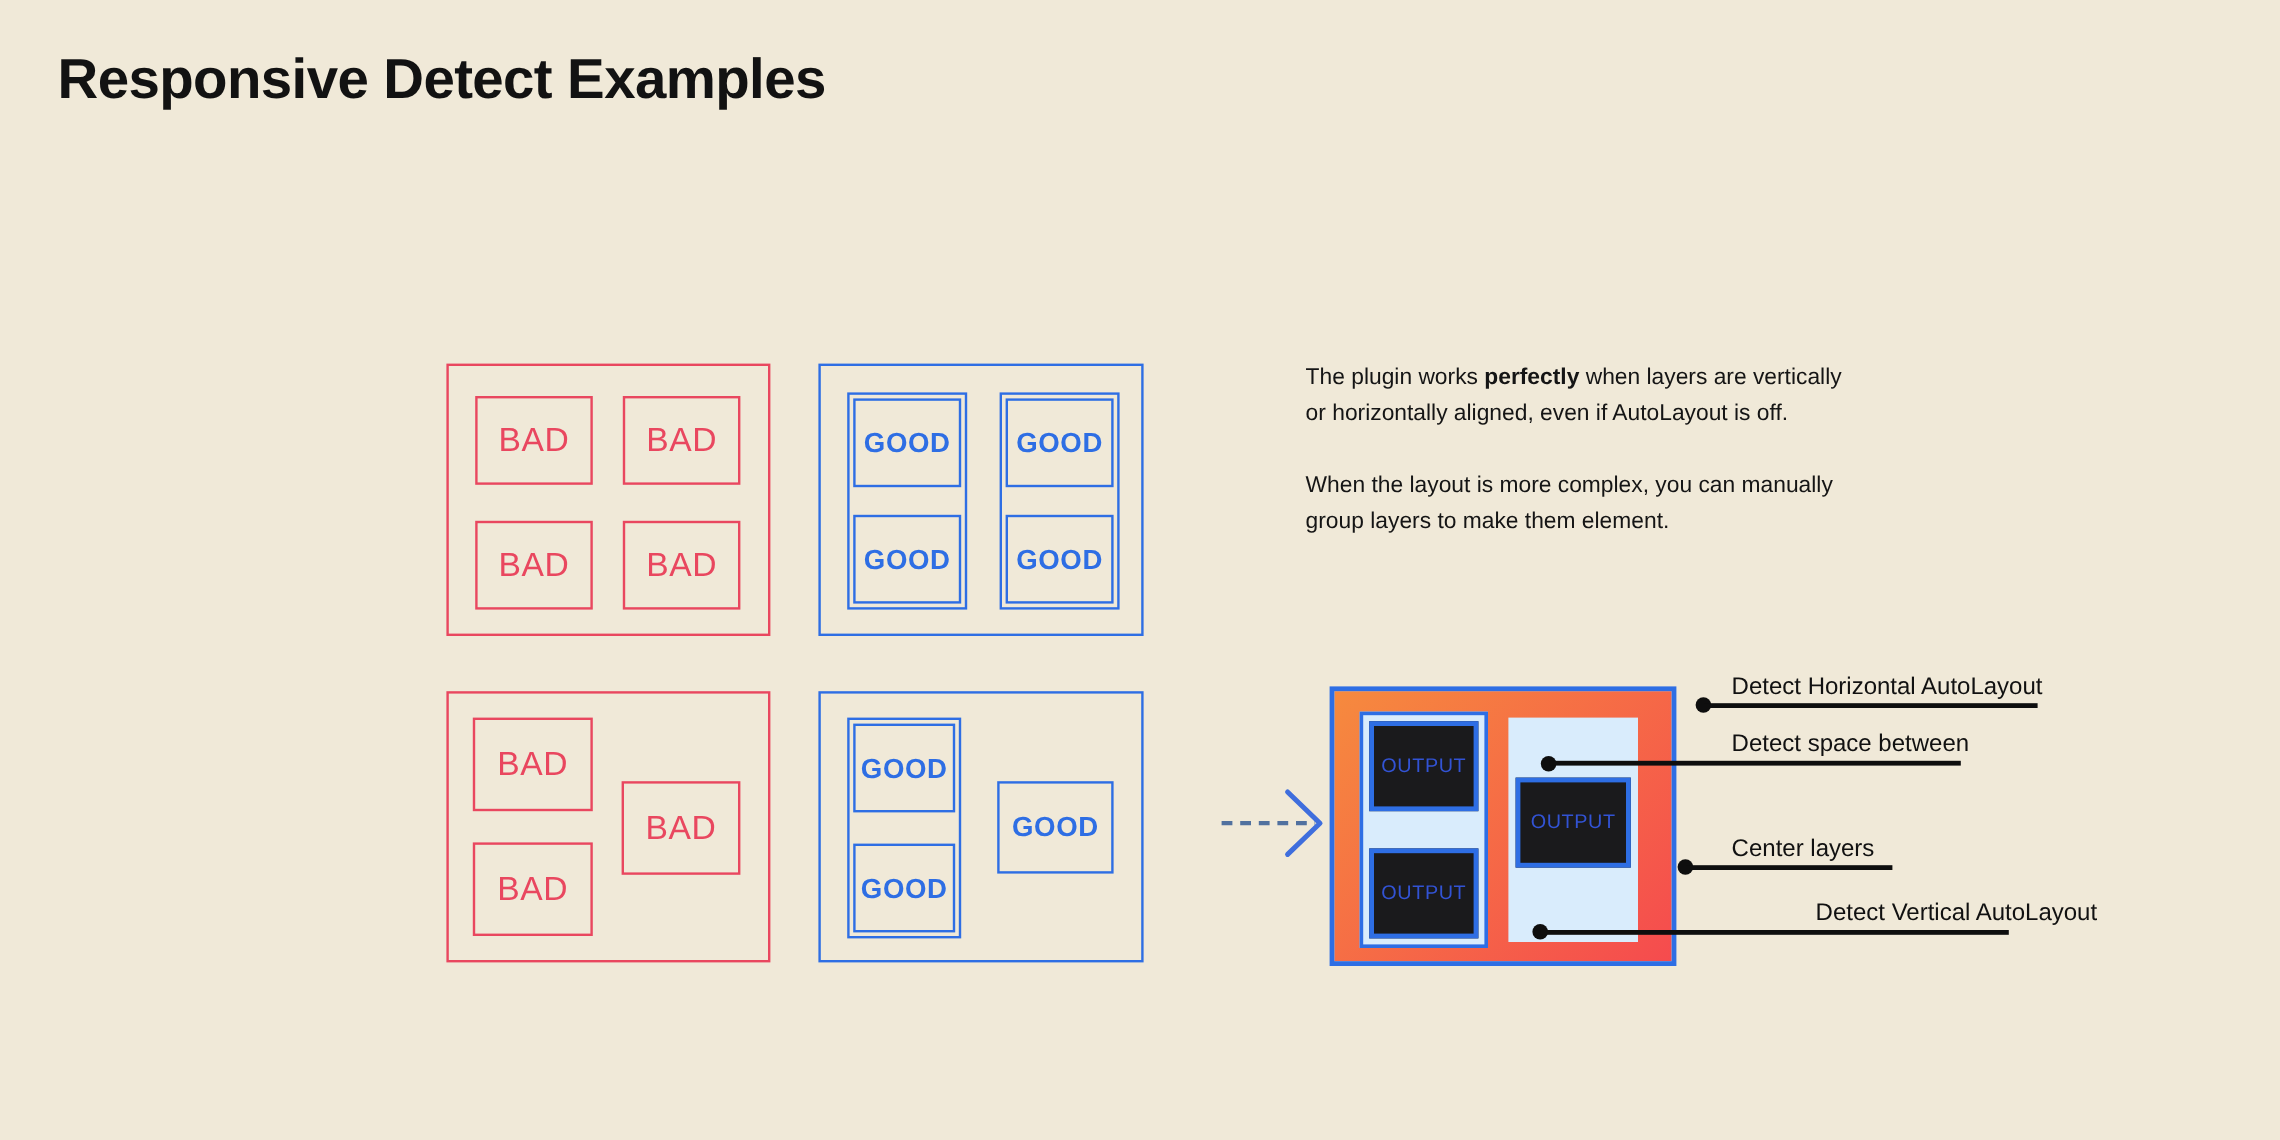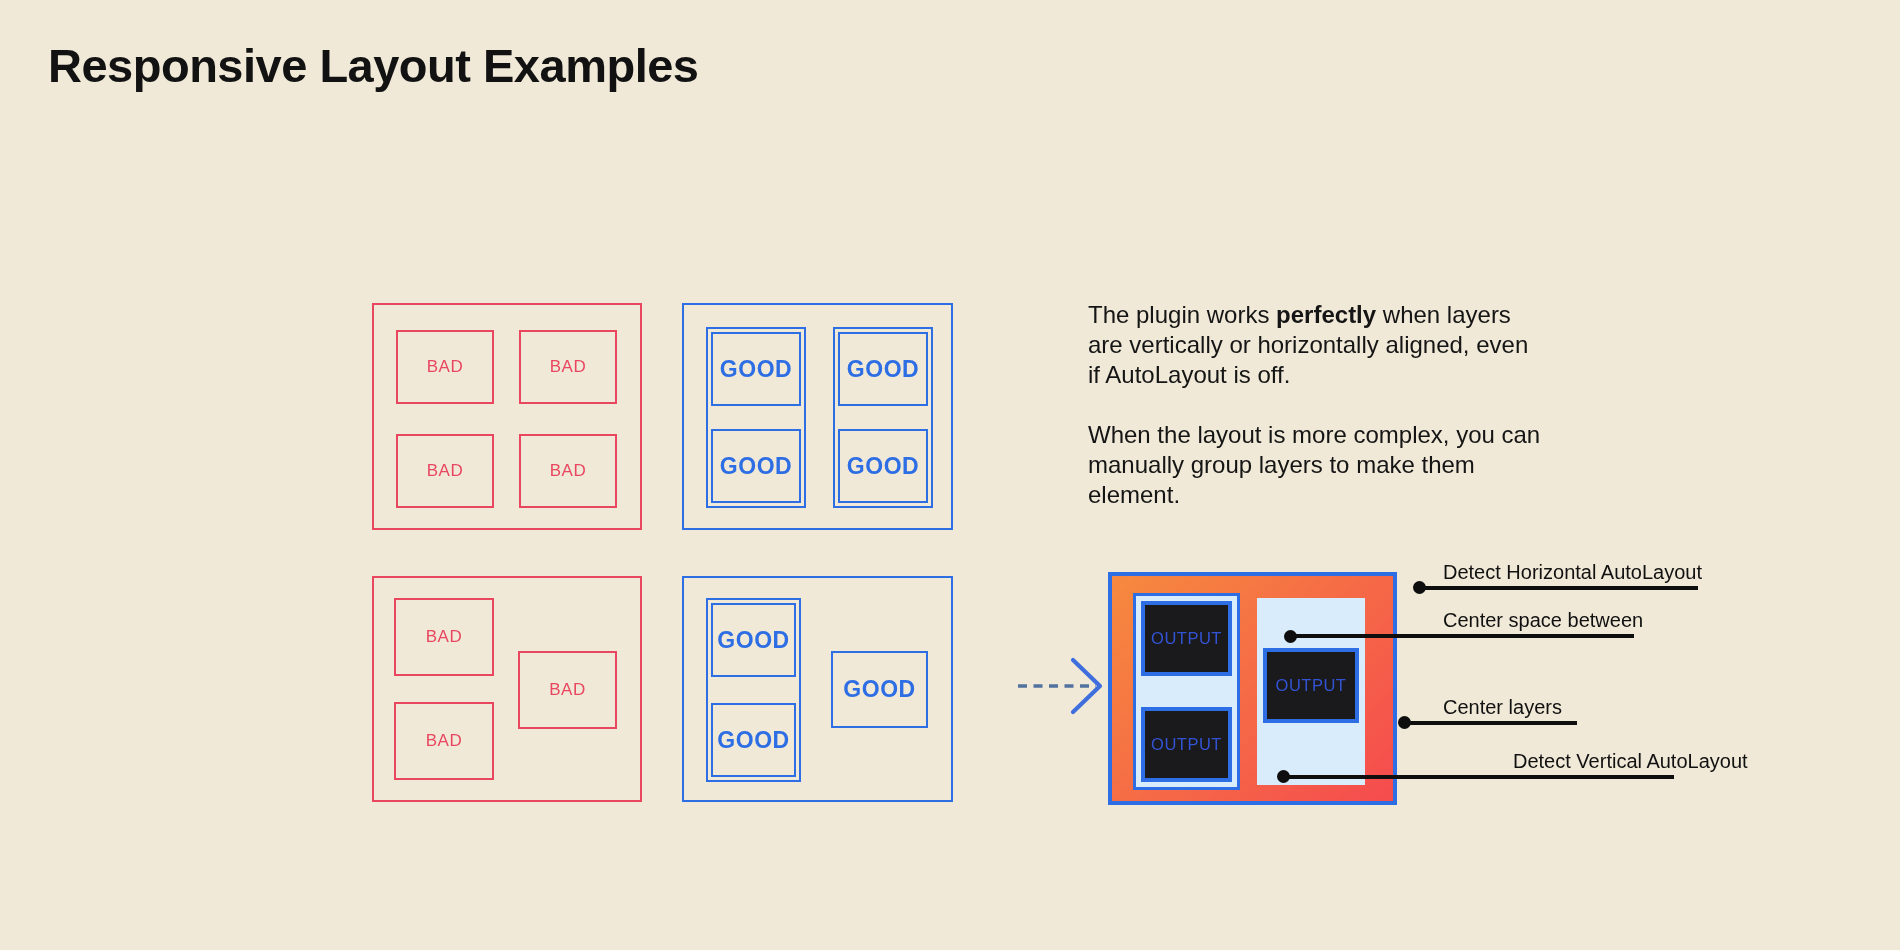--- a/index.html
+++ b/index.html
@@ -25,21 +25,21 @@
   
   .frame{position:absolute;}
   .frame.red{border:2px solid var(--c-red);}
   .frame.blue{border:2px solid var(--c-blue);font-weight:bold;}
   .frame-top-bad{left:372px;top:303px;width:270px;height:227px;}
   .frame-top-good{left:682px;top:303px;width:271px;height:227px;}
   .frame-bot-bad{left:372px;top:576px;width:270px;height:226px;}
   .frame-bot-good{left:682px;top:576px;width:271px;height:226px;}
   .cell{
     position:absolute;display:flex;align-items:center;justify-content:center;
-    font-size:17px;letter-spacing:0.5px;
+    font-size:28px;letter-spacing:0.5px;
   }
   .cell.bad{border:2px solid var(--c-red);color:var(--c-red);}
   .cell.good{border:2px solid var(--c-blue);color:var(--c-blue);font-size:23px;}
   .group-outline{
     position:absolute;border:2px solid var(--c-blue);padding:3px;
     display:flex;flex-direction:column;justify-content:space-between;
   }
   .group-outline .cell.good{position:static;width:100%;height:74px;}
   
   .tb1{left:22px;top:25px;width:98px;height:74px;}
@@ -52,21 +52,21 @@
   
   .bb1{left:20px;top:20px;width:100px;height:78px;}
   .bb2{left:20px;top:124px;width:100px;height:78px;}
   .bb3{left:144px;top:73px;width:99px;height:78px;}
   
   .bgw{left:22px;top:20px;width:95px;height:184px;}
   .bg3{left:147px;top:73px;width:97px;height:77px;}
   
   .desc{
     position:absolute;left:1088px;top:300px;width:458px;
-    font-size:24px;line-height:30px;color:#151515;
+    font-size:19px;line-height:30px;color:#151515;
   }
   .desc p{margin:0;}
   .desc p.first{margin-bottom:30px;}
   .b{font-weight:700;}
   
   .arrow-svg{position:absolute;left:1012px;top:652px;}
   .arrow-dash{stroke:var(--c-arrow_dash);stroke-width:3.5;fill:none;}
   .arrow-head{stroke:var(--c-arrow_head);stroke-width:4.2;fill:none;stroke-linecap:round;stroke-linejoin:round;}
   
   .output-frame{
@@ -97,21 +97,21 @@
   .d1{left:1413px;top:581px;} .l1{left:1420px;top:586px;width:278px;} .t1{left:1443px;top:561px;}
   .d2{left:1284px;top:630px;} .l2{left:1291px;top:634px;width:343px;} .t2{left:1443px;top:609px;}
   .d3{left:1398px;top:716px;} .l3{left:1405px;top:721px;width:172px;} .t3{left:1443px;top:696px;}
   .d4{left:1277px;top:770px;} .l4{left:1284px;top:775px;width:390px;} .t4{left:1513px;top:750px;}
 </style>
 </head>
 <body>
 
 <div class="canvas">
 
-  <h1 class="title">Responsive Layout Examples</h1>
+  <h1 class="title">Responsive Detect Examples</h1>
 
   <div class="frame red frame-top-bad">
     <div class="cell bad tb1">
         <span>BAD</span>
       </div>
     <div class="cell bad tb2">
         <span>BAD</span>
       </div>
     <div class="cell bad tb3">
         <span>BAD</span>
@@ -191,21 +191,21 @@
         </div>
     </div>
   </div>
 
   <div class="callout-dot d1"></div>
   <div class="callout-line l1"></div>
   <div class="callout-label t1">Detect Horizontal AutoLayout</div>
 
   <div class="callout-dot d2"></div>
   <div class="callout-line l2"></div>
-  <div class="callout-label t2">Center space between</div>
+  <div class="callout-label t2">Detect space between</div>
 
   <div class="callout-dot d3"></div>
   <div class="callout-line l3"></div>
   <div class="callout-label t3">Center layers</div>
 
   <div class="callout-dot d4"></div>
   <div class="callout-line l4"></div>
   <div class="callout-label t4">Detect Vertical AutoLayout</div>
 
 </div>

